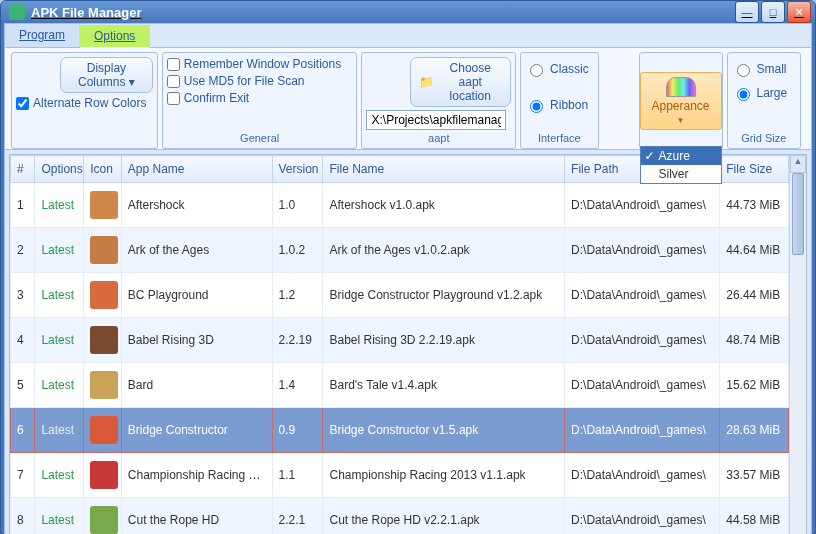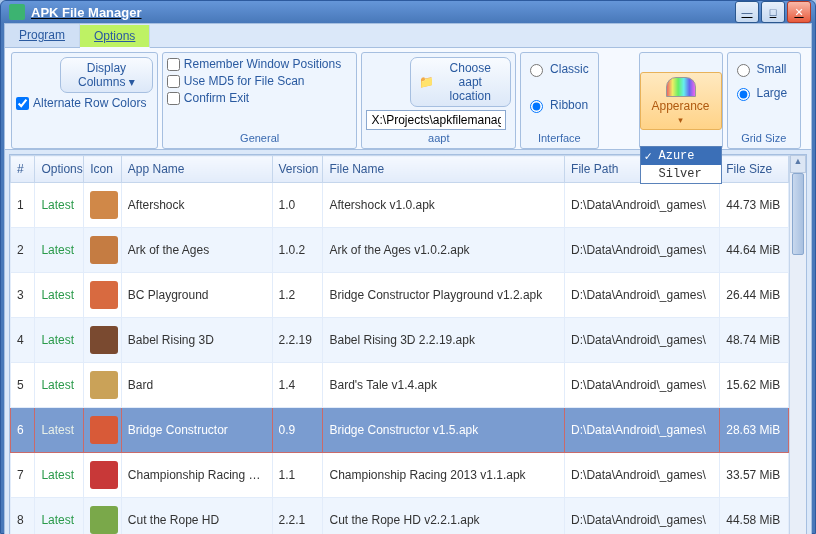--- a/index.html
+++ b/index.html
@@ -182,21 +182,20 @@
 .dropdown {
   position: absolute;
   top: 100%;
   left: 0;
   margin-top: -2px;
   background: #fff;
   border: 1px solid #5a82ba;
   min-width: 80px;
   z-index: 10;
   font-size: 12px;
-  font-family: Liberation Mono, monospace;
 }
 .dropdown .dd-item {
   padding: 2px 18px 2px 18px;
   cursor: pointer;
   color: #333;
   position: relative;
 }
 .dropdown .dd-item.selected {
   background: #3b6fb7;
   color: #fff;

